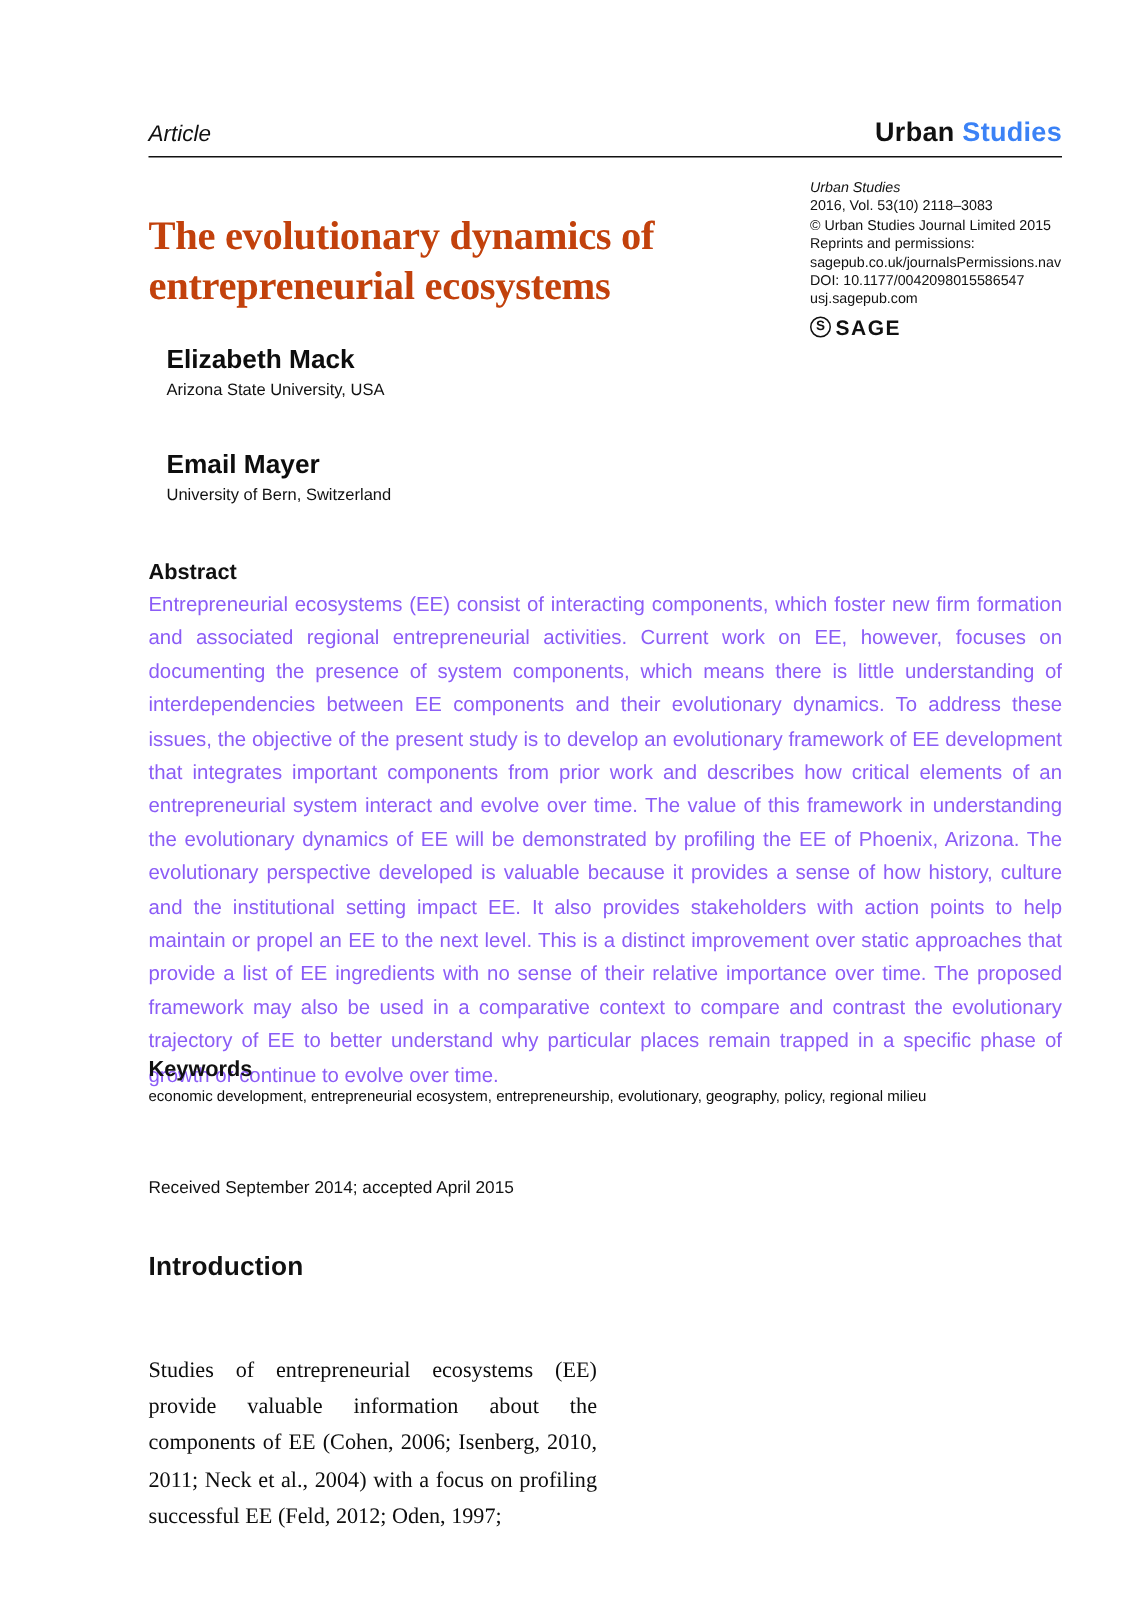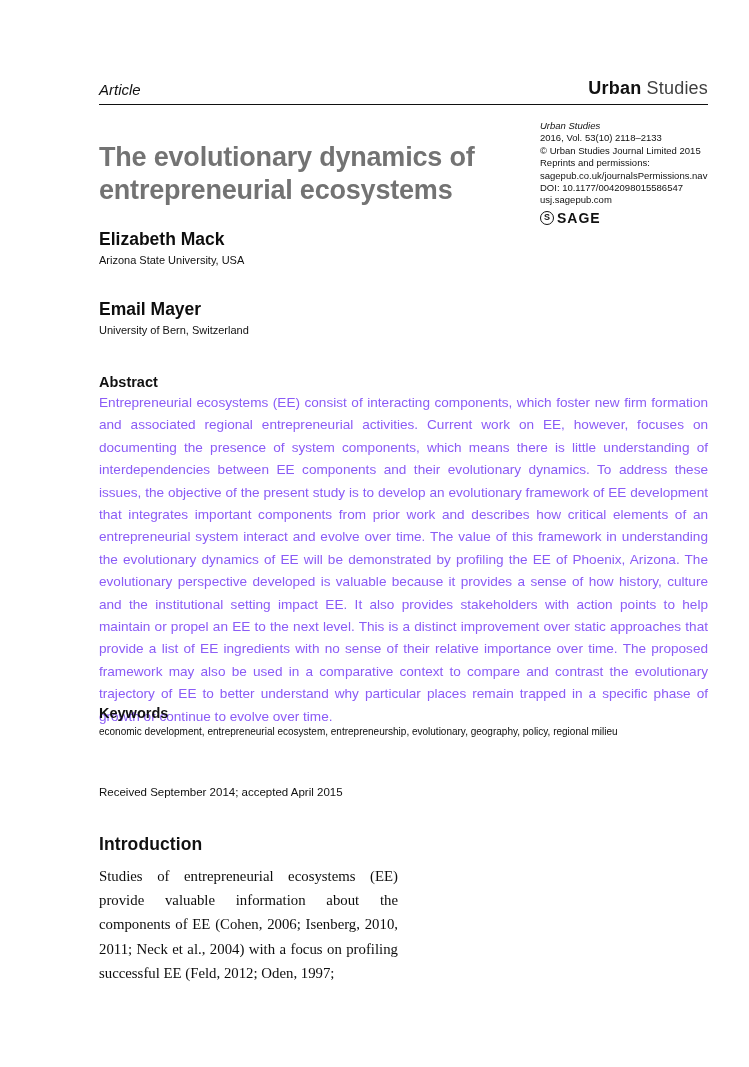--- a/index.html
+++ b/index.html
@@ -16,46 +16,47 @@
   }
   .article-label {
     position: absolute; left: 67px; top: 81px;
     font-style: italic; font-size: 15px; color: #111;
   }
   .journal-logo {
     position: absolute; right: 73px; top: 78px;
     font-size: 18px; letter-spacing: 0.2px;
   }
   .journal-logo .bold { font-weight: bold; color: #111; }
-  .journal-logo .light { font-weight: normal; color: #404040; }
+  .journal-logo .light { font-weight: bold; color: #3b82f6; }
   .header-rule {
     position: absolute; left: 67px; top: 104px;
     width: 609px; height: 1px; background: #111;
   }
   .paper-title {
     position: absolute; left: 67px; top: 141px; width: 445px;
-    font-size: 27px; font-weight: bold; line-height: 33px; color: #737373;
+    font-size: 27px; font-weight: bold; line-height: 33px; color: #c2410c;
     letter-spacing: -0.2px;
+    font-family: Liberation Serif, serif;
   }
   .journal-meta {
     position: absolute; left: 508px; top: 120px; width: 170px;
     font-size: 9.5px; line-height: 12.4px; color: #111;
   }
   .journal-meta .m-line { display: block; }
   .journal-meta .italic { font-style: italic; }
   .sage-logo {
     display: flex; align-items: center; gap: 3px; margin-top: 4px;
   }
   .sage-circle {
     width: 14px; height: 14px; border: 1.6px solid #111; border-radius: 50%;
     display: flex; align-items: center; justify-content: center;
     font-size: 9px; font-weight: bold; line-height: 1;
   }
   .sage-text { font-size: 14px; font-weight: bold; letter-spacing: 1px; }
-  .author { position: absolute; left: 67px; }
+  .author { position: absolute; left: 79px; }
   .author-1 { top: 229px; }
   .author-2 { top: 299px; }
   .author-name { font-size: 17.5px; font-weight: bold; color: #0d0d0d; }
   .author-aff { font-size: 11px; margin-top: 4px; color: #111; }
   .abstract-heading {
     position: absolute; left: 67px; top: 374px;
     font-size: 14.5px; font-weight: bold;
   }
   .abstract-text {
     position: absolute; left: 67px; top: 392px; width: 609px;
@@ -71,21 +72,21 @@
   }
   .received-line {
     position: absolute; left: 67px; top: 786px;
     font-size: 11.5px; color: #111;
   }
   .intro-heading {
     position: absolute; left: 67px; top: 834px;
     font-size: 17.5px; font-weight: bold; letter-spacing: 0.1px;
   }
   .intro-paragraph {
-    position: absolute; left: 67px; top: 864px; width: 299px;
+    position: absolute; left: 67px; top: 902px; width: 299px;
     font-family: "Liberation Serif", serif;
     font-size: 14.8px; line-height: 24.2px; text-align: justify; color: #0d0d0d;
   }
   .corresponding-block {
     position: absolute; left: 380px; top: 879px; width: 296px;
   }
   .corresponding-rule { width: 296px; height: 1px; background: #111; }
   .corresponding-heading {
     margin-top: 7px; font-size: 11.5px; font-weight: bold; color: #0d0d0d;
   }
@@ -106,21 +107,21 @@
     <span class="bold">Urban</span>
     <span class="light">Studies</span>
   </div>
 
   <div class="header-rule"></div>
 
   <h1 class="paper-title">The evolutionary dynamics of entrepreneurial ecosystems</h1>
 
   <div class="journal-meta">
     <span class="m-line italic">Urban Studies</span>
-    <span class="m-line">2016, Vol. 53(10) 2118–2133</span>
+    <span class="m-line">2016, Vol. 53(10) 2118–3083</span>
     <span class="m-line">© Urban Studies Journal Limited 2015</span>
     <span class="m-line">Reprints and permissions:</span>
     <span class="m-line">sagepub.co.uk/journalsPermissions.nav</span>
     <span class="m-line">DOI: 10.1177/0042098015586547</span>
     <span class="m-line">usj.sagepub.com</span>
     <div class="sage-logo">
       <span class="sage-circle">S</span>
       <span class="sage-text">SAGE</span>
     </div>
   </div>

